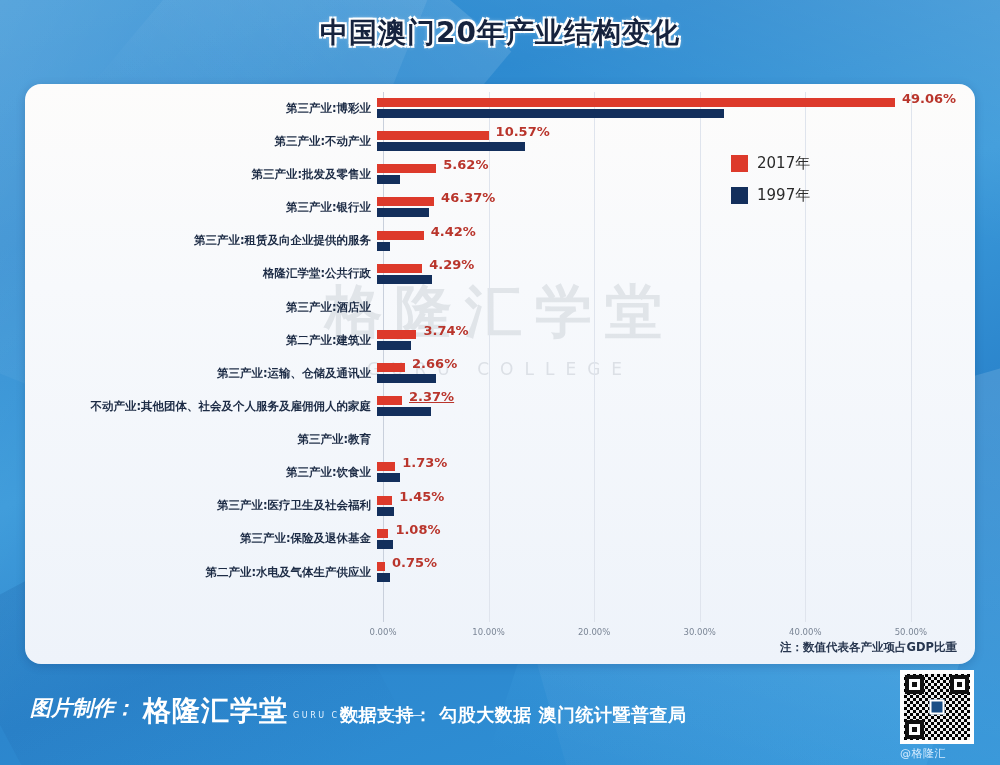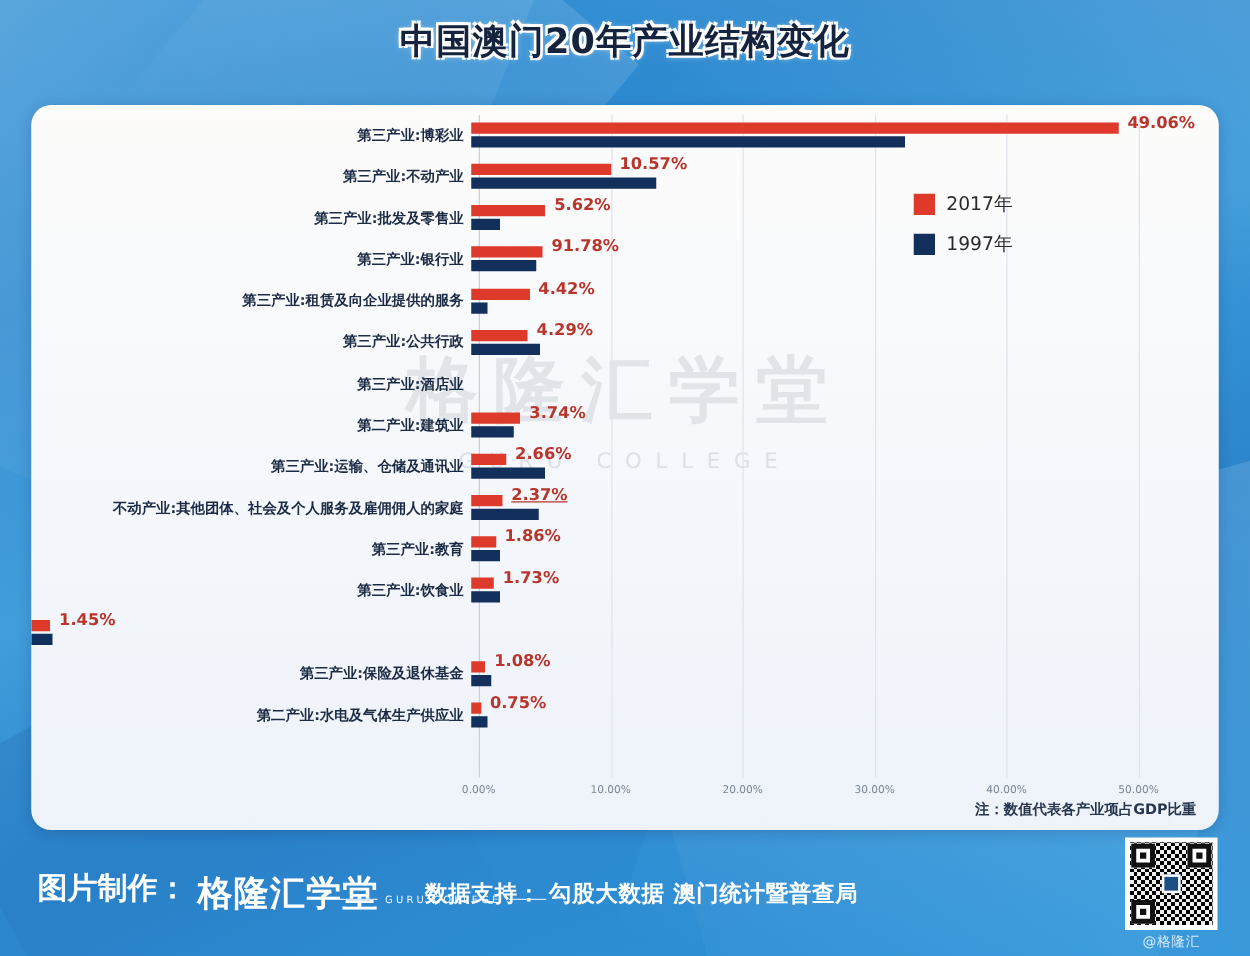--- a/index.html
+++ b/index.html
@@ -209,25 +209,26 @@
     left: 0; bottom: 0;
     width: 1000px; height: 101px;
   }
   #footer-credit {
     position: absolute;
     left: 30px; top: 30px;
     display: flex;
     align-items: flex-end;
   }
   #credit-prefix {
-    font-size: 24px;
+    font-size: 21px;
     font-weight: 700;
     color: #ffffff;
     margin-right: 8px;
     padding-bottom: 3px;
+    font-style: italic;
   }
   #brand-block { text-align: center; }
   #brand-cn {
     font-size: 28px;
     font-weight: 700;
     color: #ffffff;
     letter-spacing: 1px;
     line-height: 1.05;
   }
   #brand-en {
@@ -252,21 +253,21 @@
     left: 340px; top: 39px;
     font-size: 18px;
     font-weight: 700;
     color: #ffffff;
     letter-spacing: 0.5px;
   }
 
   #qr-wrap {
     position: absolute;
     right: 26px; top: 6px;
-    text-align: center;
+    text-align: left;
     margin-left: 23px;
   }
   #qr {
     width: 74px; height: 74px;
     background: #ffffff;
     padding: 4px;
   }
   #qr-inner {
     width: 100%; height: 100%;
     position: relative;
@@ -355,33 +356,33 @@
             <div class="bar cur" style="width: 59.3342px; background: rgb(221, 58, 43);"></div>
             <div class="bar prev" style="width: 23.2269px; background: rgb(19, 47, 92);"></div>
             <div class="val" style="left: 66.3342px;">5.62%</div>
           </div>
         </div>
         <div class="row">
           <div class="cat-label">第三产业:银行业</div>
           <div class="bars">
             <div class="bar cur" style="width: 57.1171px; background: rgb(221, 58, 43);"></div>
             <div class="bar prev" style="width: 51.7327px; background: rgb(19, 47, 92);"></div>
-            <div class="val" style="left: 64.1171px;">91.78%</div>
+            <div class="val" style="left: 64.1171px;">46.37%</div>
           </div>
         </div>
         <div class="row">
           <div class="cat-label">第三产业:租赁及向企业提供的服务</div>
           <div class="bars">
             <div class="bar cur" style="width: 46.665px; background: rgb(221, 58, 43);"></div>
             <div class="bar prev" style="width: 12.6692px; background: rgb(19, 47, 92);"></div>
             <div class="val" style="left: 53.665px;">4.42%</div>
           </div>
         </div>
         <div class="row">
-          <div class="cat-label">第三产业:公共行政</div>
+          <div class="cat-label">格隆汇学堂:公共行政</div>
           <div class="bars">
             <div class="bar cur" style="width: 45.2925px; background: rgb(221, 58, 43);"></div>
             <div class="bar prev" style="width: 54.9px; background: rgb(19, 47, 92);"></div>
             <div class="val" style="left: 52.2925px;">4.29%</div>
           </div>
         </div>
         <div class="row">
           <div class="cat-label">第三产业:酒店业</div>
         </div>
         <div class="row">
@@ -403,35 +404,31 @@
         <div class="row">
           <div class="cat-label">不动产业:其他团体、社会及个人服务及雇佣佣人的家庭</div>
           <div class="bars">
             <div class="bar cur" style="width: 25.0217px; background: rgb(221, 58, 43);"></div>
             <div class="bar prev" style="width: 53.8442px; background: rgb(19, 47, 92);"></div>
             <div class="val" style="left: 32.0217px; text-decoration: underline;">2.37%</div>
           </div>
         </div>
         <div class="row">
           <div class="cat-label">第三产业:教育</div>
-          <div class="bars">
-            <div class="bar cur" style="width: 19.6373px; background: rgb(221, 58, 43);"></div>
-            <div class="bar prev" style="width: 23.2269px; background: rgb(19, 47, 92);"></div>
-            <div class="val" style="left: 26.6373px;">1.86%</div>
-          </div>
         </div>
         <div class="row">
           <div class="cat-label">第三产业:饮食业</div>
           <div class="bars">
             <div class="bar cur" style="width: 18.2648px; background: rgb(221, 58, 43);"></div>
             <div class="bar prev" style="width: 23.2269px; background: rgb(19, 47, 92);"></div>
             <div class="val" style="left: 25.2648px;">1.73%</div>
           </div>
         </div>
         <div class="row">
+          <div class="cat-label">第三产业:医疗卫生及社会福利</div>
           <div class="bars">
             <div class="bar cur" style="width: 15.3087px; background: rgb(221, 58, 43);"></div>
             <div class="bar prev" style="width: 16.8923px; background: rgb(19, 47, 92);"></div>
             <div class="val" style="left: 22.3087px;">1.45%</div>
           </div>
         </div>
         <div class="row">
           <div class="cat-label">第三产业:保险及退休基金</div>
           <div class="bars">
             <div class="bar cur" style="width: 11.4023px; background: rgb(221, 58, 43);"></div>

